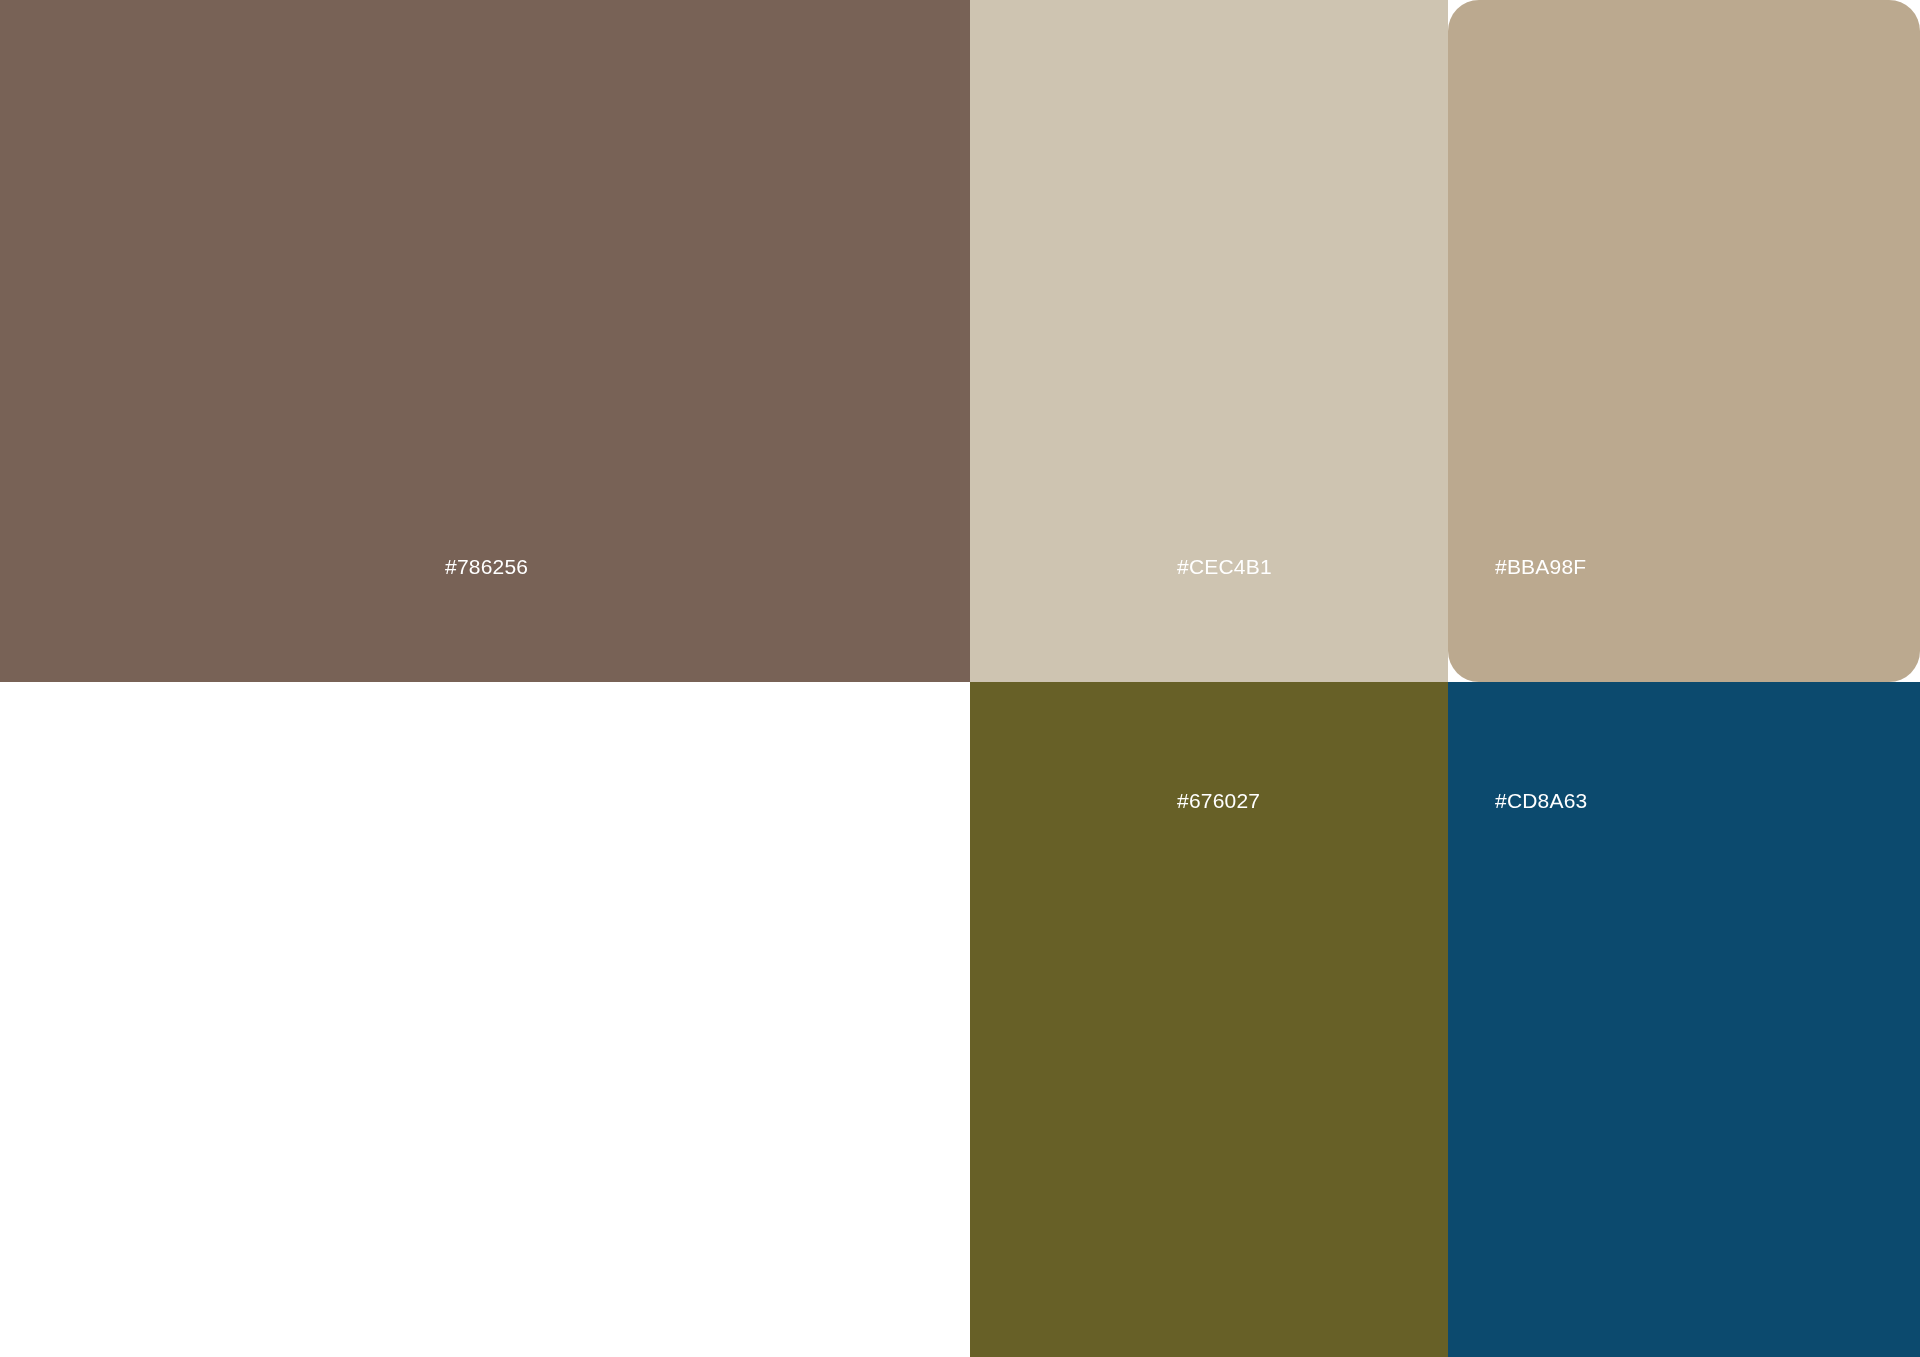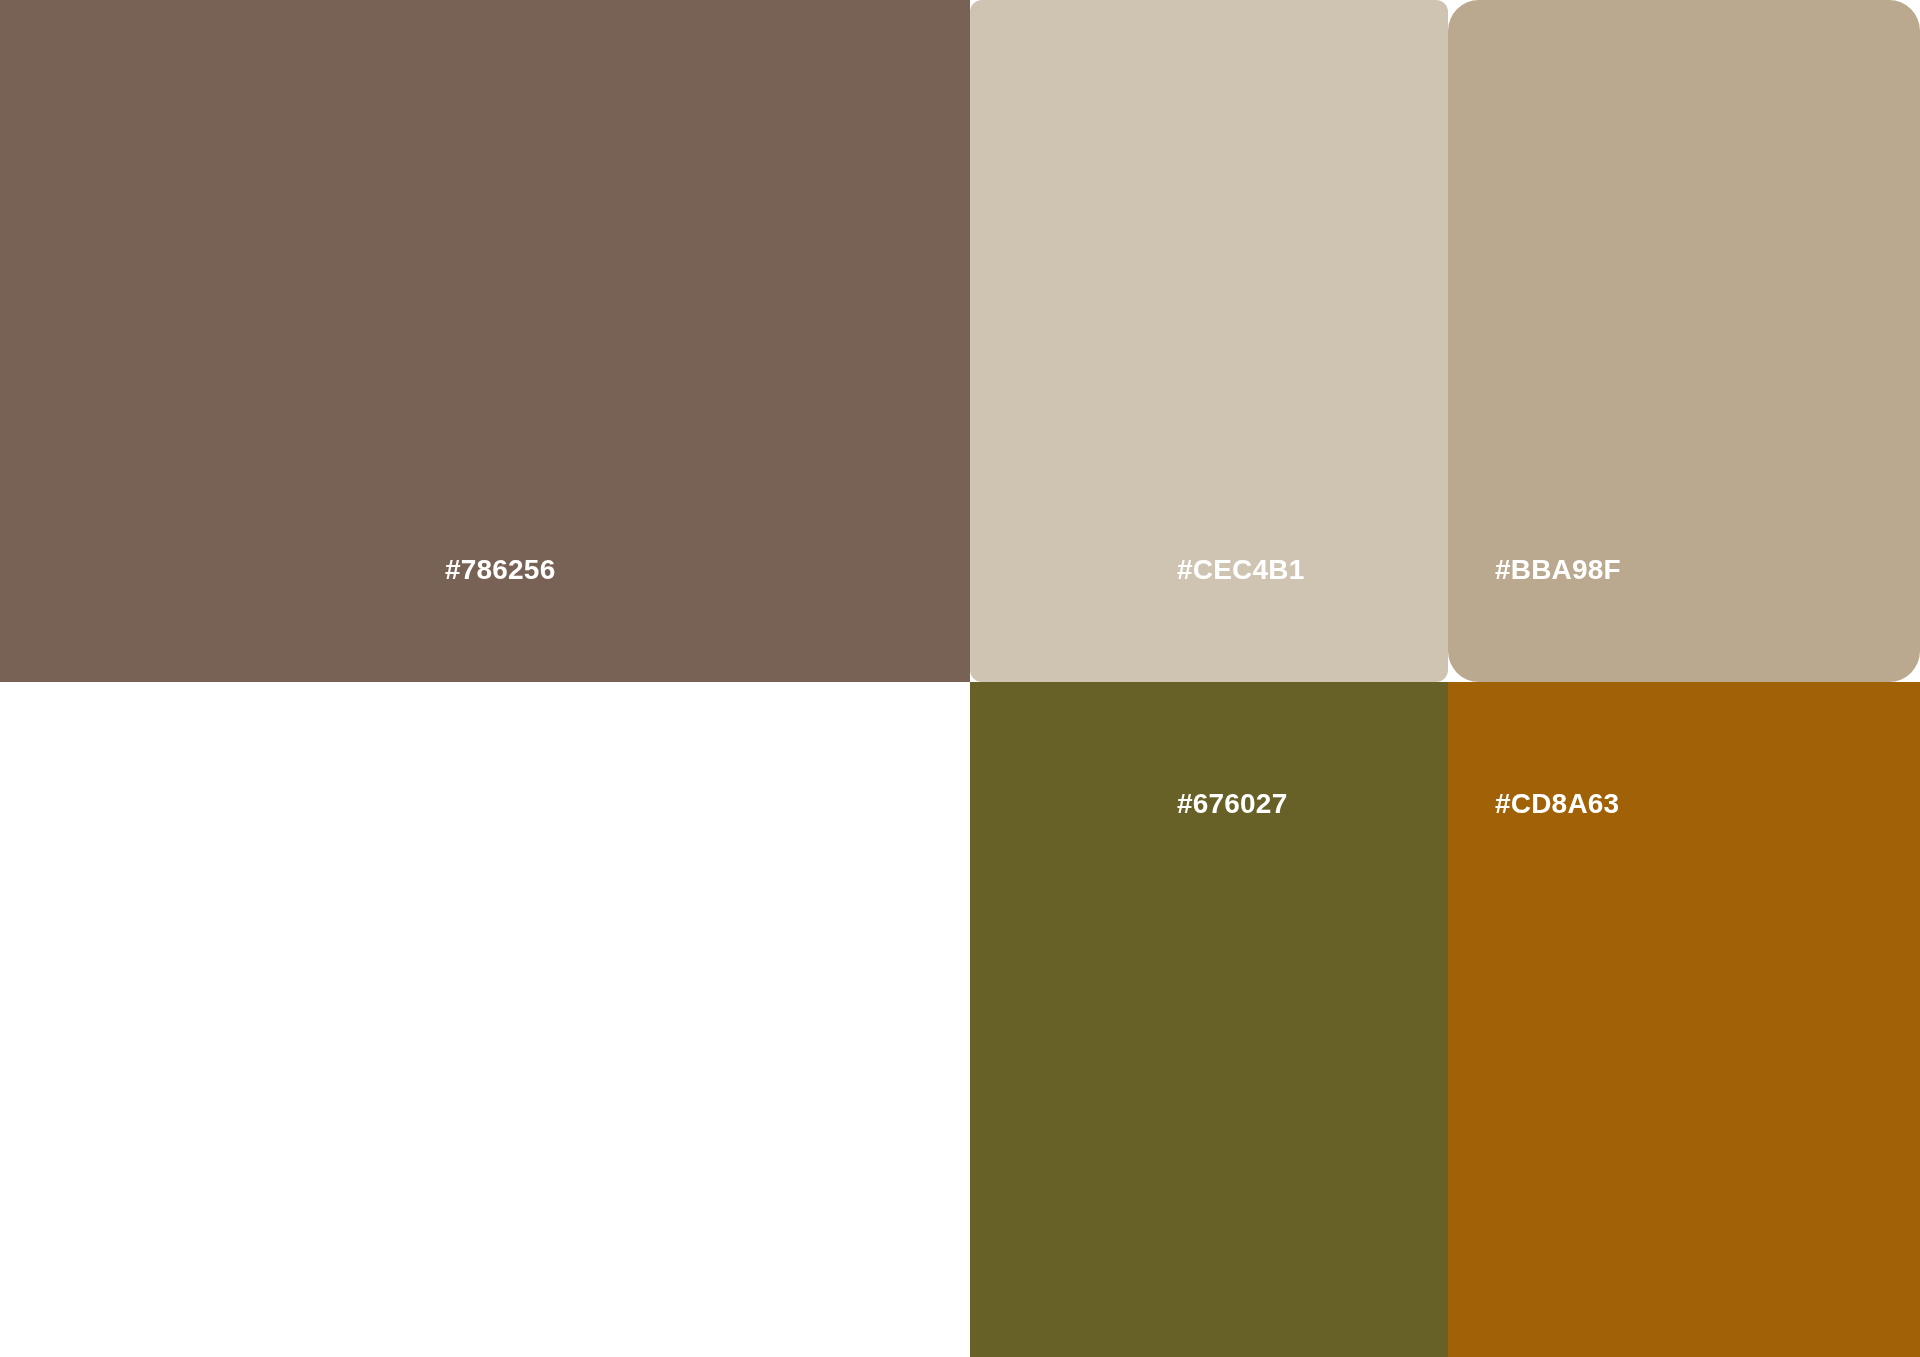--- a/index.html
+++ b/index.html
@@ -18,31 +18,31 @@
     overflow: hidden;
   }
   .swatch {
     position: absolute;
     box-sizing: border-box;
     overflow: hidden;
   }
   .swatch-label {
     position: absolute;
     color: #ffffff;
-    font-size: 28px;
-    font-weight: 700;
+    font-size: 21px;
+    font-weight: 400;
     letter-spacing: 0.2px;
     line-height: 1;
     white-space: nowrap;
     -webkit-font-smoothing: antialiased;
   }
 
   
   .s-0 { left: 0px;    top: 0px;   width: 970px; height: 682px; }
-  .s-1 { left: 970px;  top: 0px;   width: 478px; height: 682px; border-radius: 12px; }
+  .s-1 { left: 970px;  top: 0px;   width: 478px; height: 682px; }
   .s-2 { left: 1448px; top: 0px;   width: 472px; height: 682px; }
 
   
   .s-3 { left: 0px;    top: 682px; width: 970px; height: 675px; }
   .s-4 { left: 970px;  top: 682px; width: 478px; height: 795px; }
   .s-5 { left: 1448px; top: 682px; width: 472px; height: 675px; }
 
   
   .s-0 .swatch-label { left: 445px; top: 556px; }
   .s-1 .swatch-label { left: 207px; top: 556px; }
@@ -71,17 +71,17 @@
 
   <div class="swatch s-2" style="background-color: rgb(187, 169, 143); border-radius: 31px;">
     <span class="swatch-label" style="color: rgb(255, 255, 255);">#BBA98F</span>
   </div>
 
 
   <div class="swatch s-4" style="background-color: rgb(103, 96, 39);">
     <span class="swatch-label" style="color: rgb(255, 255, 255);">#676027</span>
   </div>
 
-  <div class="swatch s-5" style="background-color: #a16207; text-align: right;">
+  <div class="swatch s-5" style="background-color: #0c4a6e; text-align: right;">
     <span class="swatch-label" style="color: rgb(255, 255, 255);">#CD8A63</span>
   </div>
 
 </div>
 
 </body></html>

